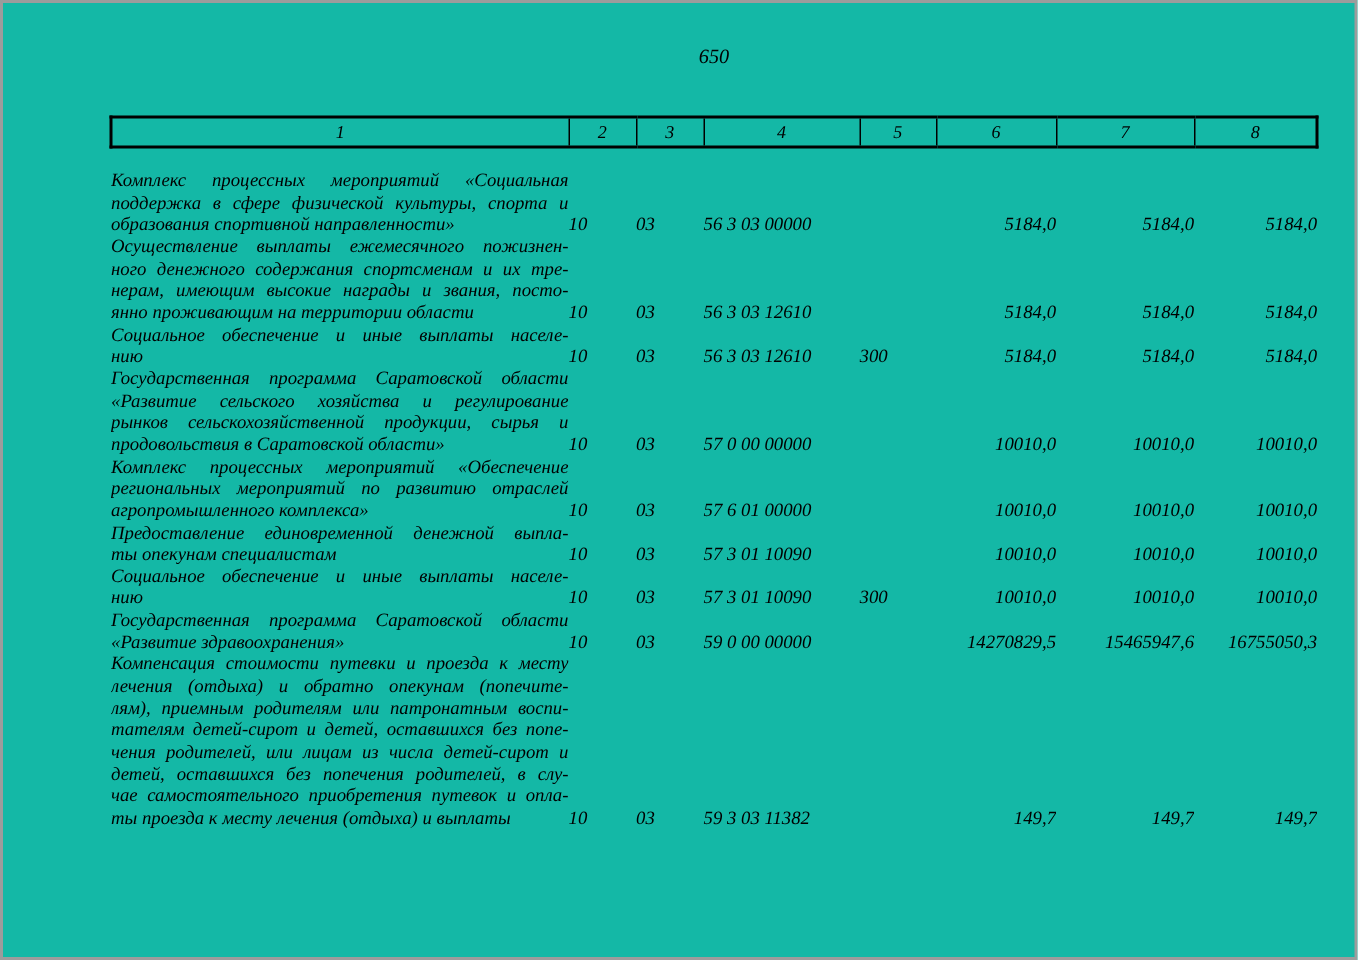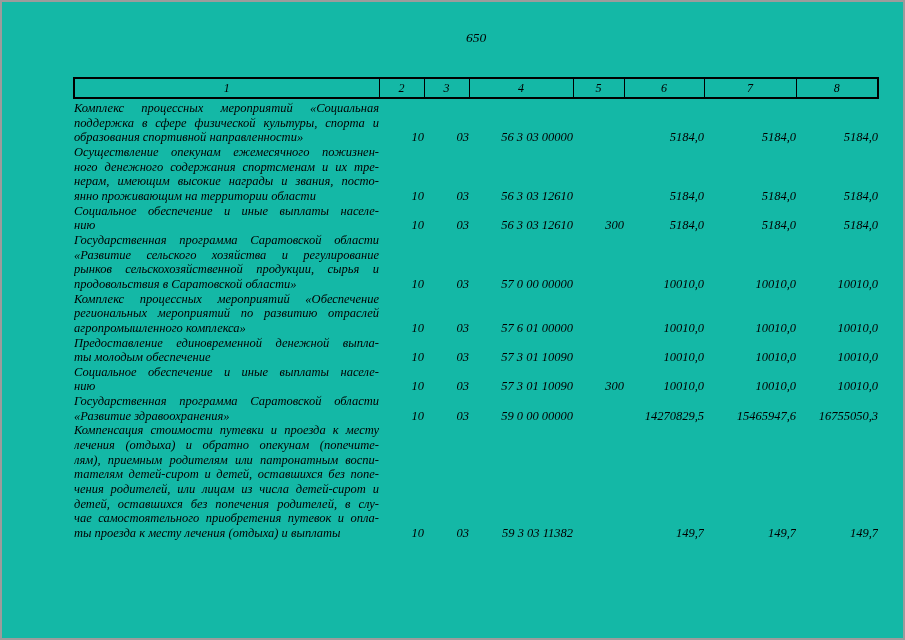--- a/index.html
+++ b/index.html
@@ -53,30 +53,30 @@
     border-bottom: 2px solid #000;
     border-right: 1px solid #000;
   }
   tr.hdr td:first-child { border-left: 2px solid #000; }
   tr.hdr td:last-child  { border-right: 2px solid #000; }
   td.name {
     padding-left: 9px;
     padding-right: 8px;
     vertical-align: top;
   }
-  tr.first-body td { padding-top: 2px; }
+  tr.first-body td { padding-top: 14px; }
   .jline {
     text-align: justify;
     text-align-last: justify;
     white-space: nowrap;
   }
   .jline.last {
     text-align-last: left;
   }
-  td.ctr { text-align: right; }
+  td.ctr { text-align: left; }
   td.num6 { text-align: right; padding-right: 6px; }
   td.num7 { text-align: right; padding-right: 5px; }
   td.num8 { text-align: right; padding-right: 2px; }
 </style>
 </head>
 <body>
 
 <div class="page">
   <div class="page-number">650</div>
 
@@ -111,21 +111,21 @@
           <td class="ctr">10</td>
           <td class="ctr">03</td>
           <td class="ctr">56 3 03 00000</td>
           <td class="ctr"></td>
           <td class="num6">5184,0</td>
           <td class="num7">5184,0</td>
           <td class="num8">5184,0</td>
         </tr>
         <tr>
           <td class="name">
-            <div class="jline">Осуществление опекунам ежемесячного пожизнен-</div>
+            <div class="jline">Осуществление выплаты ежемесячного пожизнен-</div>
             <div class="jline">ного денежного содержания спортсменам и их тре-</div>
             <div class="jline">нерам, имеющим высокие награды и звания, посто-</div>
             <div class="jline last">янно проживающим на территории области</div>
           </td>
           <td class="ctr">10</td>
           <td class="ctr">03</td>
           <td class="ctr">56 3 03 12610</td>
           <td class="ctr"></td>
           <td class="num6">5184,0</td>
           <td class="num7">5184,0</td>
@@ -169,21 +169,21 @@
           <td class="ctr">03</td>
           <td class="ctr">57 6 01 00000</td>
           <td class="ctr"></td>
           <td class="num6">10010,0</td>
           <td class="num7">10010,0</td>
           <td class="num8">10010,0</td>
         </tr>
         <tr>
           <td class="name">
             <div class="jline">Предоставление единовременной денежной выпла-</div>
-            <div class="jline last">ты молодым обеспечение</div>
+            <div class="jline last">ты опекунам специалистам</div>
           </td>
           <td class="ctr">10</td>
           <td class="ctr">03</td>
           <td class="ctr">57 3 01 10090</td>
           <td class="ctr"></td>
           <td class="num6">10010,0</td>
           <td class="num7">10010,0</td>
           <td class="num8">10010,0</td>
         </tr>
         <tr>

